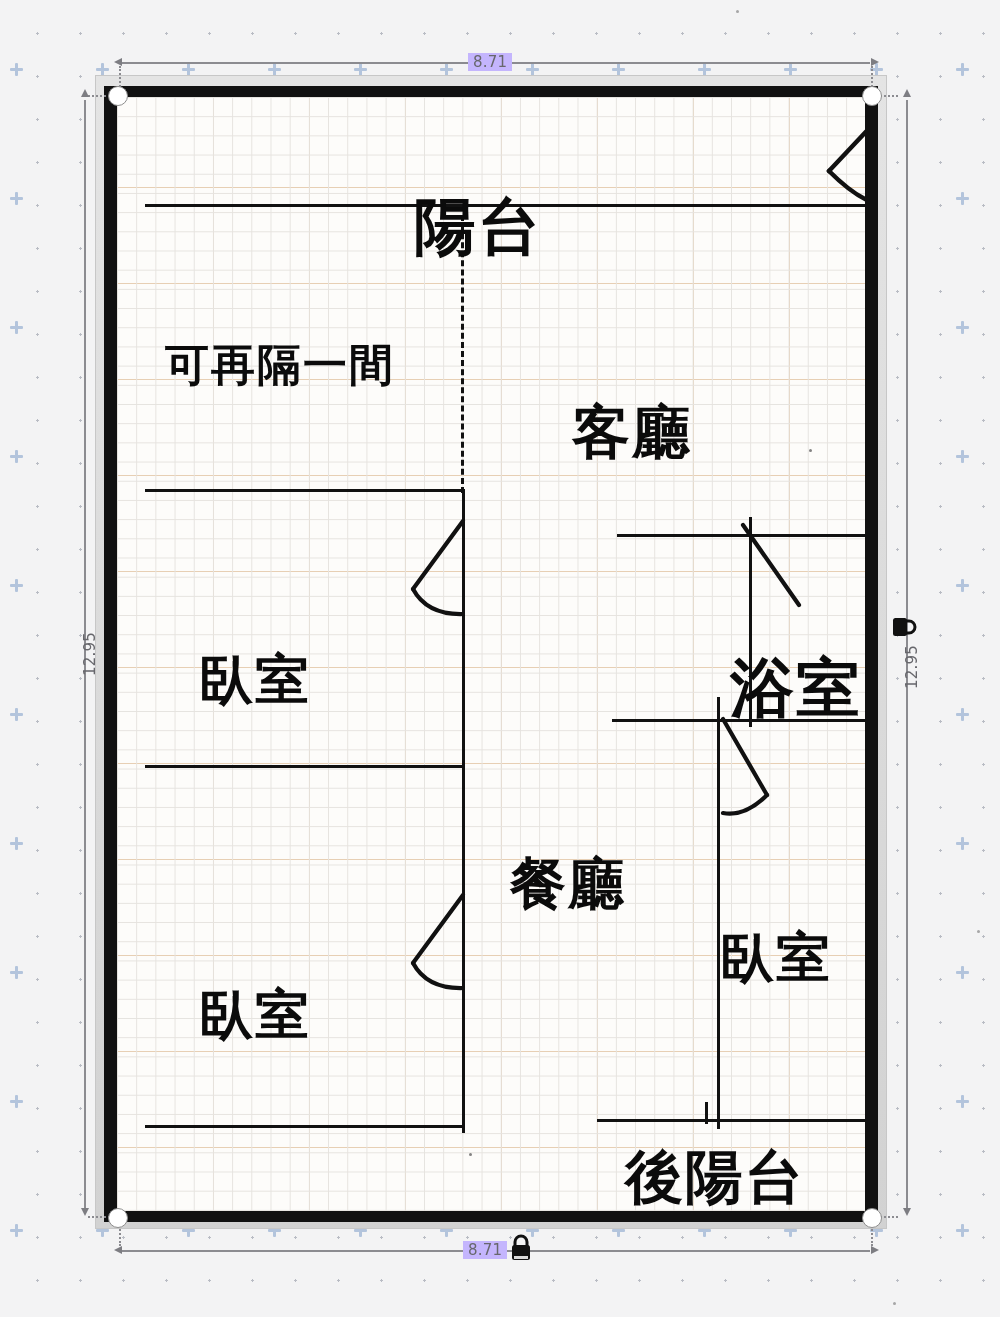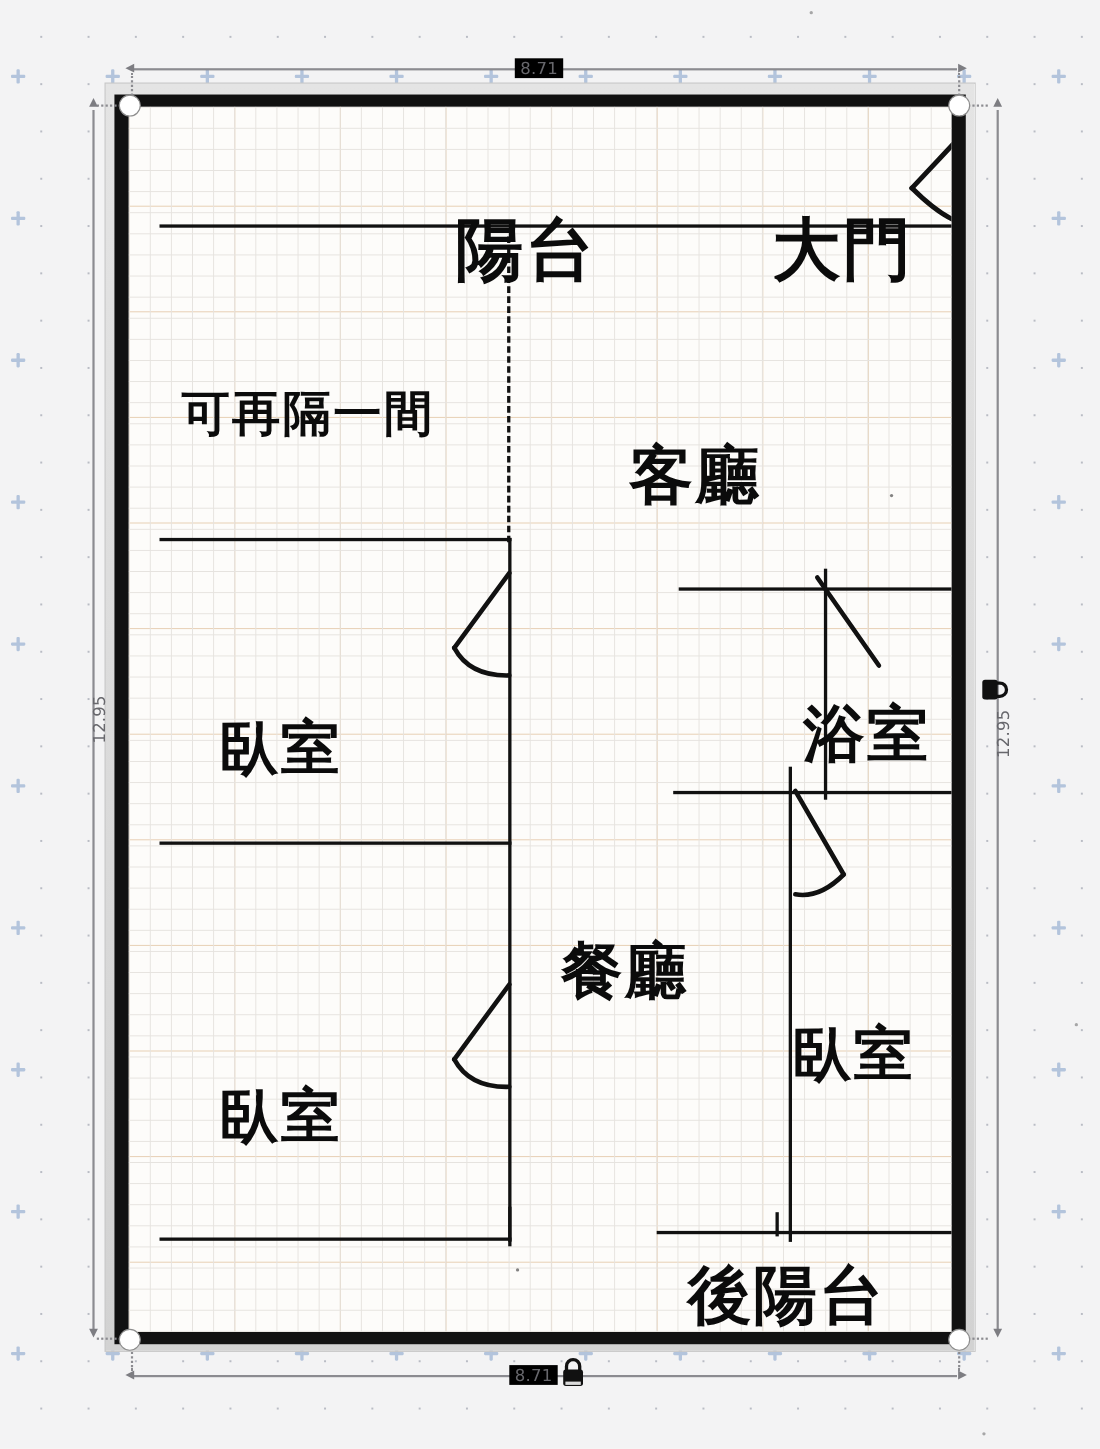--- a/index.html
+++ b/index.html
@@ -140,21 +140,21 @@
     z-index: 29;
   }
   .dim-line-v {
     position: absolute;
     width: 1.6px;
     background: #8b8b90;
     z-index: 29;
   }
   .dim-text {
     position: absolute;
-    background: #000000;
+    background: #c4b5fd;
     padding: 0 5px;
     z-index: 31;
     font-size: 15px;
     color: #67676c;
     letter-spacing: .2px;
   }
   .dim-text.vert {
     transform: rotate(-90deg);
     transform-origin: center center;
     background: transparent;
@@ -448,37 +448,34 @@
       <svg width="86" height="112" viewBox="0 0 86 112">
         <line x1="18" y1="6" x2="62" y2="82" stroke="#111" stroke-width="4.2" stroke-linecap="round"></line>
         <path d="M62 82 Q 40 104 18 100" fill="none" stroke="#111" stroke-width="4.2" stroke-linecap="round"></path>
       </svg>
     </div>
 
     <div class="room-label" style="left:297px; top:98px; font-size:62px;">
       <span>陽台</span>
     </div>
 
-    <div class="room-label" style="left:585px; top:98px; font-size:62px;">
-      <span>大門</span>
-    </div>
 
     <div class="room-label two-line" style="left:48px; top:245px; font-size:44px;">
-      <div style="margin-top:12px;">可再隔一間</div>
+      <div style="">可再隔一間</div>
     </div>
 
     <div class="room-label" style="left:455px; top:305px; font-size:58px;">
       <span>客廳</span>
     </div>
 
     <div class="room-label" style="left:82px; top:555px; font-size:54px;">
       <span>臥室</span>
     </div>
 
-    <div class="room-label" style="left:613px; top:542px; font-size:56px;">
+    <div class="room-label" style="left:613px; top:558px; font-size:64px;">
       <span>浴室</span>
     </div>
 
     <div class="room-label" style="left:393px; top:758px; font-size:56px;">
       <span>餐廳</span>
     </div>
 
     <div class="room-label" style="left:603px; top:833px; font-size:54px;">
       <span>臥室</span>
     </div>

